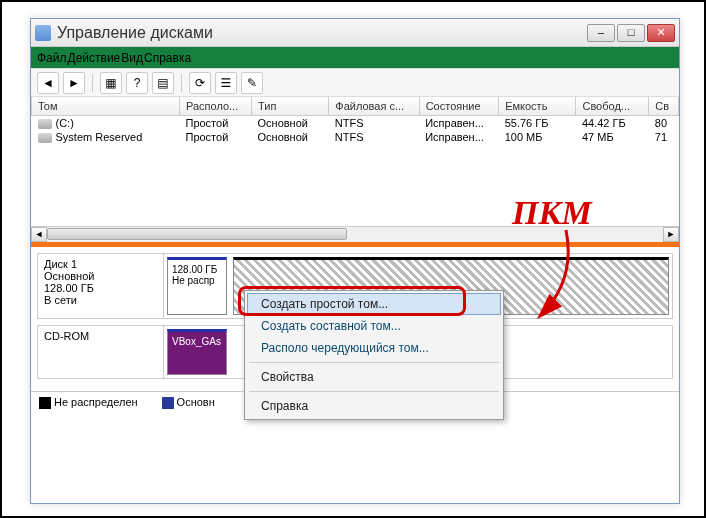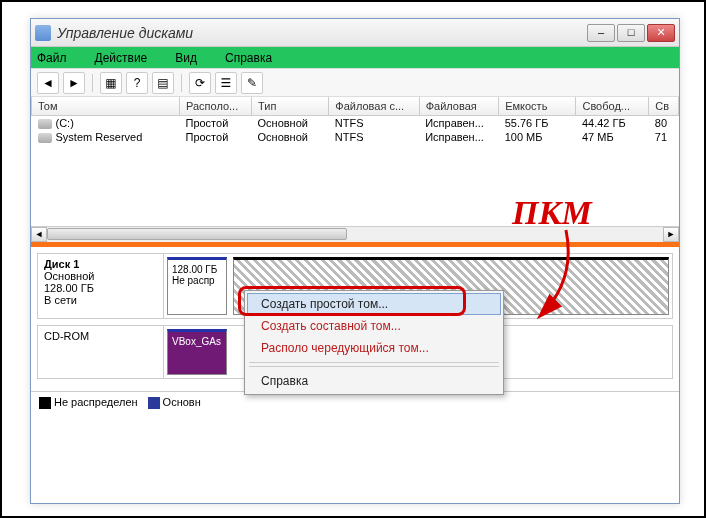--- a/index.html
+++ b/index.html
@@ -1,52 +1,52 @@
 <!DOCTYPE html>
 <html><head>
 <meta charset="utf-8">
 <style>
 * { box-sizing: border-box; margin: 0; padding: 0; font-family: 'Segoe UI', Tahoma, sans-serif; }
 body { background: #fff; width: 706px; height: 518px; position: relative; overflow: hidden; border: 2px solid #000; }
 .window { position: absolute; left: 28px; top: 16px; width: 650px; height: 486px; border: 1px solid #7a9ac3; background: #fff; box-shadow: 0 0 8px rgba(0,0,0,0.15); }
 .titlebar { height: 28px; background: linear-gradient(#f8f8f8, #e6e6e6); border-bottom: 1px solid #c9c9c9; display: flex; align-items: center; padding: 0 4px; }
 .titlebar .app-icon { width: 16px; height: 16px; background: linear-gradient(#8ab4e8, #5b8fd6); border-radius: 2px; margin-right: 6px; }
-.titlebar .title { font-size: 14px; flex: 1; color: #333; font-style: italic; }
+.titlebar .title { font-size: 16px; flex: 1; color: #333; }
 .win-btns { display: flex; gap: 2px; }
 .win-btn { width: 28px; height: 18px; border: 1px solid #999; background: linear-gradient(#f6f6f6, #dedede); border-radius: 2px; font-size: 11px; text-align: center; line-height: 15px; cursor: pointer; }
 .win-btn.close { background: linear-gradient(#e88, #c44); color: #fff; border-color: #a33; }
-.menubar { height: 22px; display: flex; align-items: center; padding: 0 6px; gap: 28px; font-size: 12px; background: #22c55e; border-bottom: 1px solid #ddd; }
+.menubar { height: 22px; display: flex; align-items: center; padding: 0 6px; gap: 1px; font-size: 12px; background: #15803d; border-bottom: 1px solid #ddd; }
 .menubar span { cursor: pointer; }
 .toolbar { height: 28px; display: flex; align-items: center; padding: 0 6px; gap: 4px; background: #f7f7f7; border-bottom: 1px solid #ddd; }
 .tool-btn { width: 22px; height: 22px; border: 1px solid #ccc; background: #fff; border-radius: 2px; display: flex; align-items: center; justify-content: center; font-size: 12px; cursor: pointer; }
 .tool-sep { width: 1px; height: 18px; background: #ccc; margin: 0 3px; }
 .table-wrap { height: 150px; overflow: hidden; border-bottom: 5px solid #f97316; position: relative; }
 table { width: 100%; border-collapse: collapse; font-size: 11px; }
 th { text-align: left; background: linear-gradient(#fff, #eee); border: 1px solid #ccc; border-top: none; padding: 3px 6px; font-weight: normal; color: #333; white-space: nowrap; overflow: hidden; }
 td { padding: 1px 6px; white-space: nowrap; overflow: hidden; }
 .vol-icon { display: inline-block; width: 14px; height: 10px; background: linear-gradient(#d8d8d8, #aaa); border-radius: 2px; margin-right: 4px; vertical-align: middle; }
 .cd-icon { display: inline-block; width: 12px; height: 12px; border-radius: 50%; background: radial-gradient(circle, #fff 20%, #bbb 25%, #eee 60%, #999 65%); margin-right: 4px; vertical-align: middle; }
 .hscroll { position: absolute; bottom: 0; left: 0; right: 0; height: 16px; background: #f0f0f0; border-top: 1px solid #ccc; display: flex; }
 .hscroll .arrow { width: 16px; height: 100%; background: linear-gradient(#fff,#ddd); border: 1px solid #bbb; font-size: 9px; text-align: center; line-height: 13px; }
 .hscroll .track { flex: 1; position: relative; }
 .hscroll .thumb { position: absolute; left: 0; top: 1px; width: 300px; height: 12px; background: linear-gradient(#eee,#ccc); border: 1px solid #aaa; border-radius: 2px; }
 .graphic-area { padding: 6px; overflow: hidden; }
 .disk-row { display: flex; border: 1px solid #ccc; margin-bottom: 6px; height: 66px; }
 .disk-info { width: 126px; border-right: 1px solid #ccc; padding: 4px 6px; font-size: 11px; }
-.disk-info .dname { font-weight: bold; }
+.disk-info .dname { font-weight: normal; }
 .disk-parts { flex: 1; display: flex; position: relative; }
 .part { border: 1px solid #888; margin: 3px; position: relative; font-size: 10px; padding: 4px; background: #fff; overflow: hidden; }
 .part.unalloc { background: repeating-linear-gradient(45deg, #fff, #fff 3px, #bbb 3px, #bbb 6px); flex: 1; border-top: 3px solid #000; }
 .part.small { width: 60px; border-top: 3px solid #2233aa; }
 .part.primary { width: 60px; border-top: 3px solid #2233aa; background: #701a75; color: #fff; }
-.legend-bar { display: flex; gap: 10px; padding: 4px 8px; font-size: 11px; border-top: 1px solid #ccc; }
+.legend-bar { display: flex; gap: 24px; padding: 4px 8px; font-size: 11px; border-top: 1px solid #ccc; }
 .legend-swatch { width: 12px; height: 12px; display: inline-block; vertical-align: middle; margin-right: 3px; }
 .context-menu { position: absolute; left: 242px; top: 288px; width: 260px; background: #f4f4f4; border: 1px solid #999; box-shadow: 2px 2px 6px rgba(0,0,0,0.3); z-index: 50; font-size: 12px; padding: 2px; }
 .ctx-item { padding: 4px 14px; cursor: pointer; color: #222; }
-.ctx-item.disabled { color: #b91c1c; cursor: default; }
+.ctx-item.disabled { color: #0c4a6e; cursor: default; }
 .ctx-item.hover { background: #d6e5f5; border: 1px solid #7da2ce; padding: 3px 13px; }
 .ctx-sep { height: 1px; background: #ccc; margin: 3px 2px; }
 .highlight-box { position: absolute; left: 236px; top: 284px; width: 228px; height: 30px; border: 3px solid #d40000; border-radius: 8px; z-index: 60; pointer-events: none; }
 .annotation { position: absolute; left: 510px; top: 192px; color: #d40000; font-size: 34px; font-weight: bold; font-style: italic; font-family: Georgia, serif; z-index: 70; pointer-events: none; }
 .arrow-svg { position: absolute; left: 454px; top: 218px; z-index: 65; pointer-events: none; }
 </style>
 </head>
 <body>
 
 <div class="window">
@@ -91,21 +91,21 @@
           <col style="width:70px">
           <col style="width:66px">
           <col style="width:26px">
       </colgroup>
       <thead>
         <tr>
           <th>Том</th>
           <th>Располо...</th>
           <th>Тип</th>
           <th>Файловая с...</th>
-          <th>Файловая</th>
+          <th>Состояние</th>
           <th>Емкость</th>
           <th>Свобод...</th>
           <th>Св</th>
         </tr>
       </thead>
       <tbody id="vol-rows">
           <tr>
             <td><span class="vol-icon"></span>(C:)</td>
             <td>Простой</td>
             <td>Основной</td>
@@ -169,20 +169,21 @@
     <span><span class="legend-swatch" style="background:#000"></span><span>Не распределен</span></span>
     <span><span class="legend-swatch" style="background:#2a3a9a"></span><span>Основн</span></span>
   </div>
 </div>
 
 <div class="context-menu">
   <div class="ctx-item hover">Создать простой том...</div>
   <div class="ctx-item disabled">Создать составной том...</div>
   <div class="ctx-item disabled">Располо чередующийся том...</div>
   <div class="ctx-sep"></div>
+  <div class="ctx-item">Свойства</div>
   <div class="ctx-sep"></div>
   <div class="ctx-item">Справка</div>
 </div>
 
 <div class="highlight-box"></div>
 <div class="annotation">ПКМ</div>
 <svg class="arrow-svg" width="130" height="110">
   <defs>
       <marker id="ah" markerWidth="10" markerHeight="10" refX="7" refY="3" orient="auto">
         <path d="M0,0 L0,6 L9,3 z" fill="#d40000"></path>

